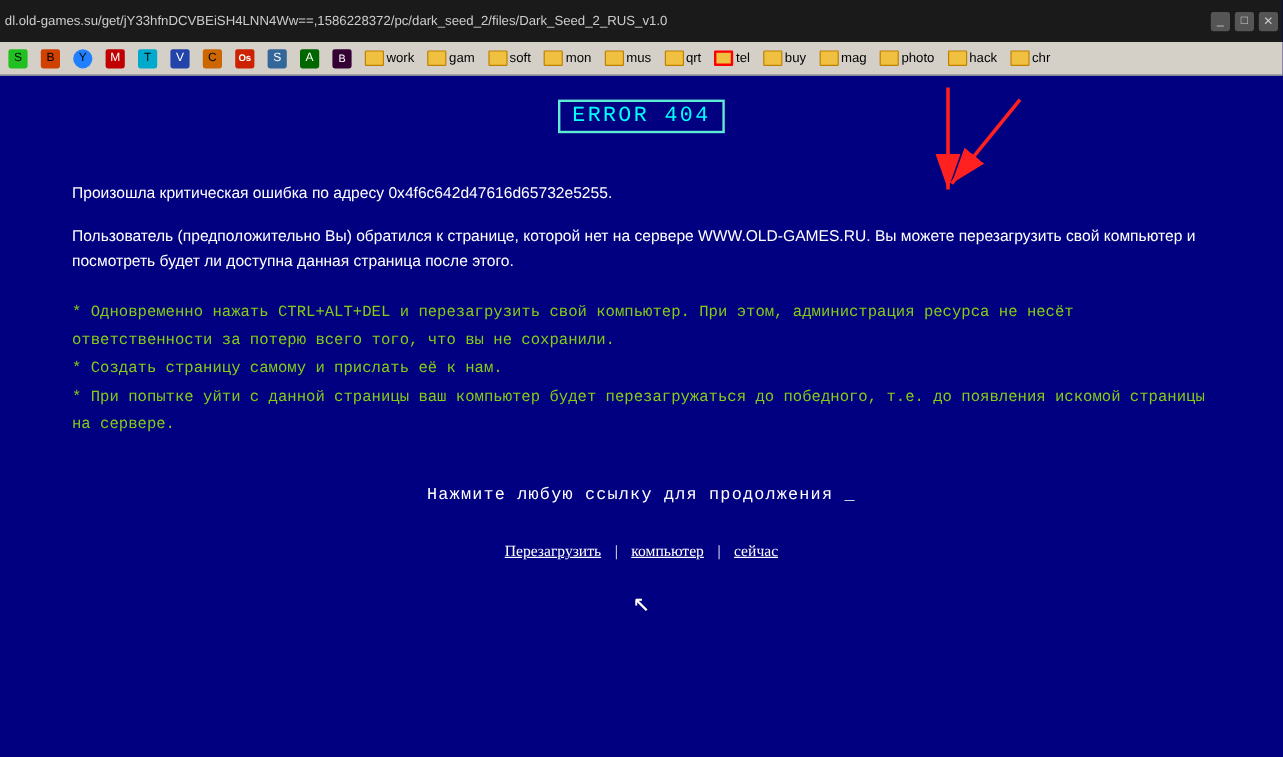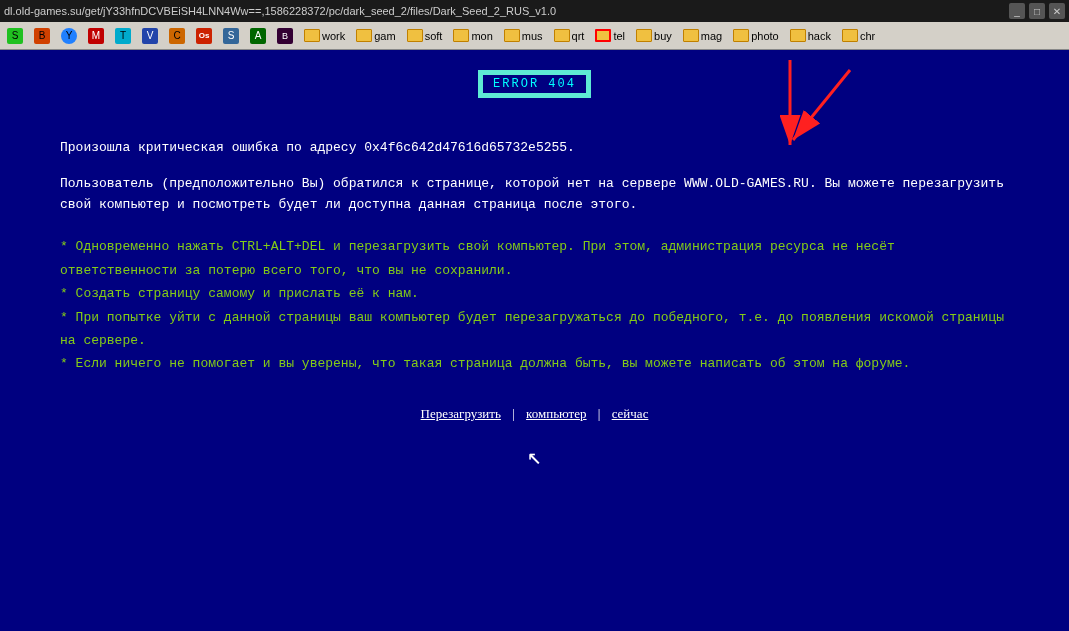--- a/index.html
+++ b/index.html
@@ -8,21 +8,21 @@
       font-family: 'Courier New', Courier, monospace;
       color: #ffffff;
       width: 1069px;
       min-height: 631px;
       overflow: hidden;
     }
 
     
     .title-bar {
       background: #1a1a1a;
-      height: 22px;
+      height: 35px;
       display: flex;
       align-items: center;
       padding: 0 4px;
       color: #ccc;
       font-size: 11px;
       font-family: Arial, sans-serif;
     }
     .title-bar-text {
       flex: 1;
       overflow: hidden;
@@ -91,35 +91,35 @@
     .fav-s { background: #20c020; }
     .fav-b { background: #e06010; }
 
     
     .main-content {
       padding: 20px 60px;
       position: relative;
     }
 
     .error-box {
-      border: 5px solid #5eead4;
+      border: 2px solid #5eead4;
       color: #00ffff;
       padding: 2px 10px;
       display: inline-block;
-      font-size: 12px;
+      font-size: 18px;
       letter-spacing: 2px;
       margin-bottom: 20px;
     }
 
     .error-text {
       font-size: 13px;
       line-height: 1.6;
       color: #ffffff;
       margin-bottom: 15px;
-      font-family: Liberation Mono, monospace;
+      font-family: Liberation Sans, sans-serif;
     }
 
     .bullets-section {
       margin-top: 20px;
       font-size: 13px;
       line-height: 1.8;
       color: #84cc16;
       font-family: 'Courier New', Courier, monospace;
     }
 
@@ -279,23 +279,23 @@
     <span>Произошла критическая ошибка по адресу 0x4f6c642d47616d65732e5255.</span>
   </div>
   <div class="error-text">
     <span>Пользователь (предположительно Вы) обратился к странице, которой нет на сервере WWW.OLD-GAMES.RU. Вы можете перезагрузить свой компьютер и посмотреть будет ли доступна данная страница после этого.</span>
   </div>
 
   <div class="bullets-section">
     <div>* Одновременно нажать CTRL+ALT+DEL и перезагрузить свой компьютер. При этом, администрация ресурса не несёт ответственности за потерю всего того, что вы не сохранили.</div>
     <div>* Создать страницу самому и прислать её к нам.</div>
     <div>* При попытке уйти с данной страницы ваш компьютер будет перезагружаться до победного, т.е. до появления искомой страницы на сервере.</div>
-    <div>* Если ничего не помогает и вы уверены, что такая страница должна быть, вы можете написать об этом на форуме.</div>
-  </div>
-
+  </div>
+
+  <div class="continue-prompt">Нажмите любую ссылку для продолжения _</div>
 
   <div class="links-section">
     <a>Перезагрузить</a>
     <span class="separator">|</span>
     <a>компьютер</a>
     <span class="separator">|</span>
     <a>сейчас</a>
   </div>
 
   <div class="cursor-img">

